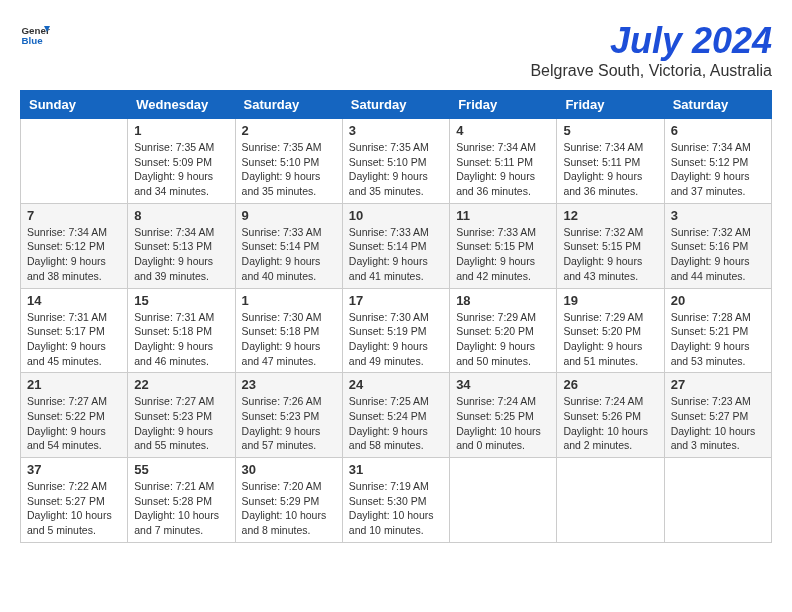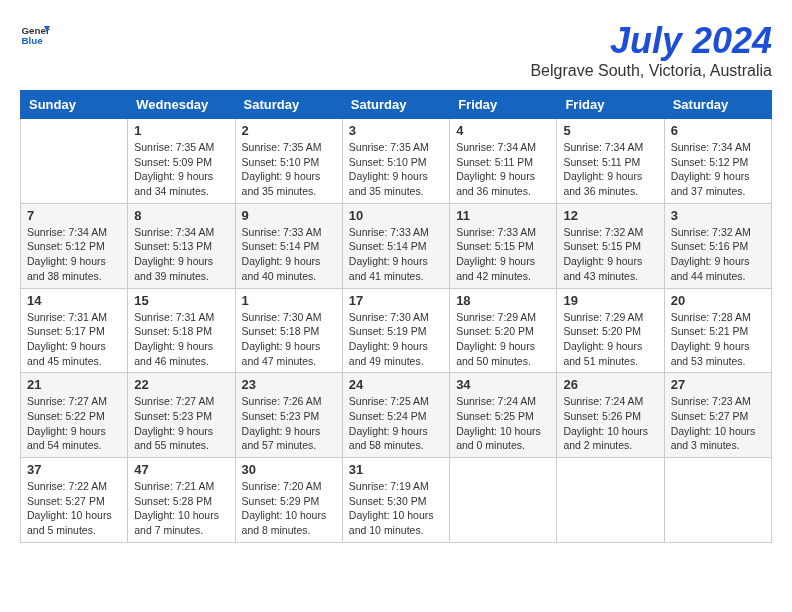--- a/index.html
+++ b/index.html
@@ -223,21 +223,21 @@
           <span class="day-number">27</span>
           <div class="day-info">Sunrise: 7:23 AM<br>Sunset: 5:27 PM<br>Daylight: 10 hours<br>and 3 minutes.</div>
         </td>
       </tr>
       <tr>
         <td>
           <span class="day-number">37</span>
           <div class="day-info">Sunrise: 7:22 AM<br>Sunset: 5:27 PM<br>Daylight: 10 hours<br>and 5 minutes.</div>
         </td>
         <td>
-          <span class="day-number">47</span>
+          <span class="day-number">55</span>
           <div class="day-info">Sunrise: 7:21 AM<br>Sunset: 5:28 PM<br>Daylight: 10 hours<br>and 7 minutes.</div>
         </td>
         <td>
           <span class="day-number">30</span>
           <div class="day-info">Sunrise: 7:20 AM<br>Sunset: 5:29 PM<br>Daylight: 10 hours<br>and 8 minutes.</div>
         </td>
         <td>
           <span class="day-number">31</span>
           <div class="day-info">Sunrise: 7:19 AM<br>Sunset: 5:30 PM<br>Daylight: 10 hours<br>and 10 minutes.</div>
         </td>

